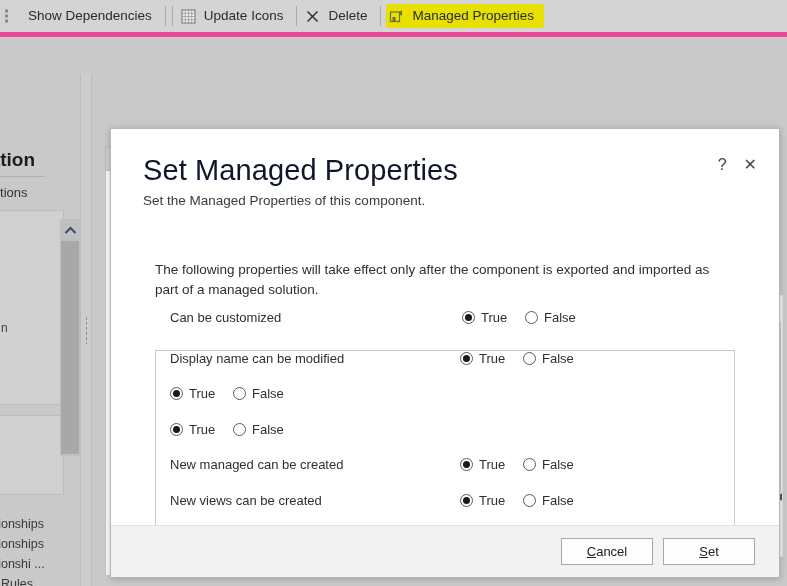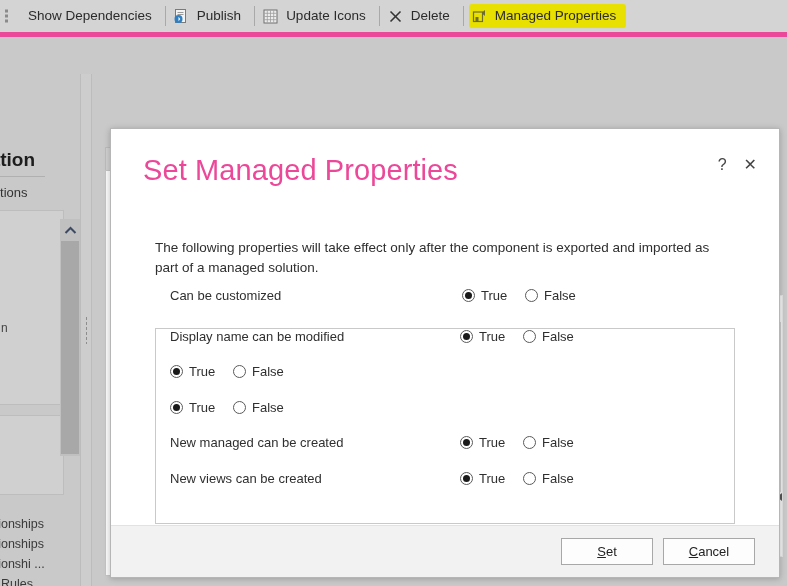--- a/index.html
+++ b/index.html
@@ -137,21 +137,21 @@
   .dialog {
     position: absolute; left: 110px; top: 128px; width: 670px; height: 450px;
     background: #ffffff;
     border: 1px solid #b6b6b6;
     box-shadow: 0 1px 6px rgba(0,0,0,.22);
     z-index: 40;
     display: flex; flex-direction: column;
   }
   .dlg-head { position: relative; padding: 25px 30px 0 32px; flex: none; }
   .dlg-title {
-    font-size: 29px; font-weight: 300; color: #ec4899;
+    font-size: 29px; font-weight: 300; color: #0f172a;
     letter-spacing: .1px; line-height: 1.12;
   }
   .dlg-sub { margin-top: 7px; font-size: 13.5px; color: #3a3a3a; }
   .dlg-actions {
     position: absolute; right: 22px; top: 28px;
     display: flex; align-items: center; gap: 17px;
   }
   .dlg-actions .act {
     font-size: 16px; color: #444; line-height: 1; cursor: default;
   }
@@ -221,30 +221,20 @@
       <svg class="tb-icon" viewBox="0 0 17 17">
         <rect x="1" y="1.5" width="3" height="3" fill="#8a8a8a"></rect>
         <rect x="1" y="6.5" width="3" height="3" fill="#8a8a8a"></rect>
         <rect x="1" y="11.5" width="3" height="3" fill="#8a8a8a"></rect>
       </svg>
       <span class="tb-label">Show Dependencies</span>
     </div>
 
     <div class="tb-sep"></div>
 
-    <div class="tb-btn">
-      <svg class="tb-icon" viewBox="0 0 17 17">
-        <rect x="2.5" y="1.5" width="10" height="13" fill="#f4f4f4" stroke="#7a7a7a" stroke-width="1"></rect>
-        <line x1="4.5" y1="4.5" x2="10.5" y2="4.5" stroke="#9a9a9a" stroke-width="1"></line>
-        <line x1="4.5" y1="6.5" x2="10.5" y2="6.5" stroke="#9a9a9a" stroke-width="1"></line>
-        <circle cx="5.5" cy="11" r="4" fill="#2f7fc1"></circle>
-        <path d="M5.5 8.8 L7.3 11 L5.5 13.2 Z" fill="#ffffff"></path>
-      </svg>
-      <span class="tb-label">Publish</span>
-    </div>
 
     <div class="tb-sep"></div>
 
     <div class="tb-btn">
       <svg class="tb-icon" viewBox="0 0 17 17">
         <rect x="2" y="2" width="13" height="13" fill="#ededed" stroke="#6f6f6f" stroke-width="1"></rect>
         <g stroke="#9c9c9c" stroke-width="0.8">
           <line x1="5.3" y1="2.5" x2="5.3" y2="14.5"></line>
           <line x1="8.5" y1="2.5" x2="8.5" y2="14.5"></line>
           <line x1="11.7" y1="2.5" x2="11.7" y2="14.5"></line>
@@ -335,20 +325,21 @@
           <path d="M1.5 2.5 L7 8 L12.5 2.5" fill="none" stroke="#2b3850" stroke-width="2"></path>
         </svg>
       </span>
     </div>
   </div>
 
   <div class="dialog">
 
     <div class="dlg-head">
       <div class="dlg-title">Set Managed Properties</div>
+      <div class="dlg-sub">Set the Managed Properties of this component.</div>
       <div class="dlg-actions">
         <span class="act">?</span>
         <span class="act">✕</span>
       </div>
     </div>
 
     <div class="dlg-body">
 
       <div class="notice">The following properties will take effect only after the component is exported and imported as part of a managed solution.</div>
 
@@ -434,21 +425,21 @@
               <span>False</span>
             </span>
           </span>
         </div>
 
       </div>
     </div>
 
     <div class="dlg-foot">
       <div class="btn">
+        <span><u>C</u><span>ancel</span></span>
+      </div>
+      <div class="btn">
         <span><u>S</u><span>et</span></span>
-      </div>
-      <div class="btn">
-        <span><u>C</u><span>ancel</span></span>
       </div>
     </div>
 
   </div>
 </div>
 
 </body></html>

